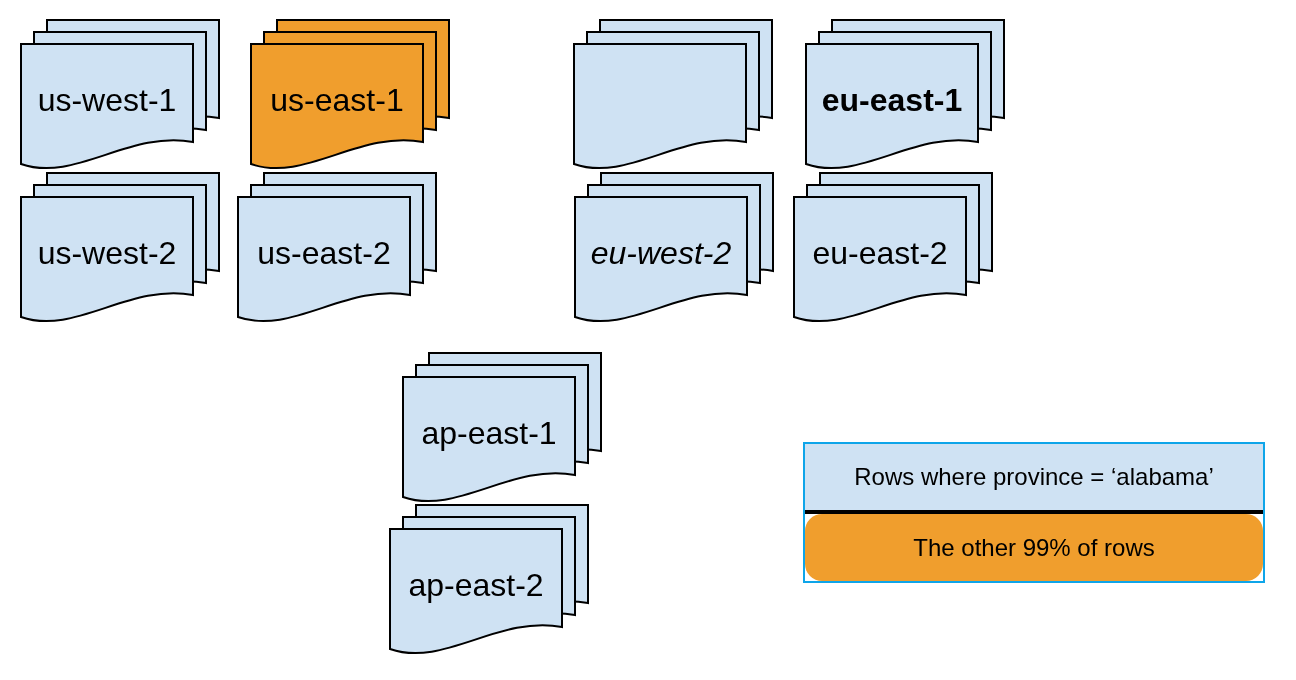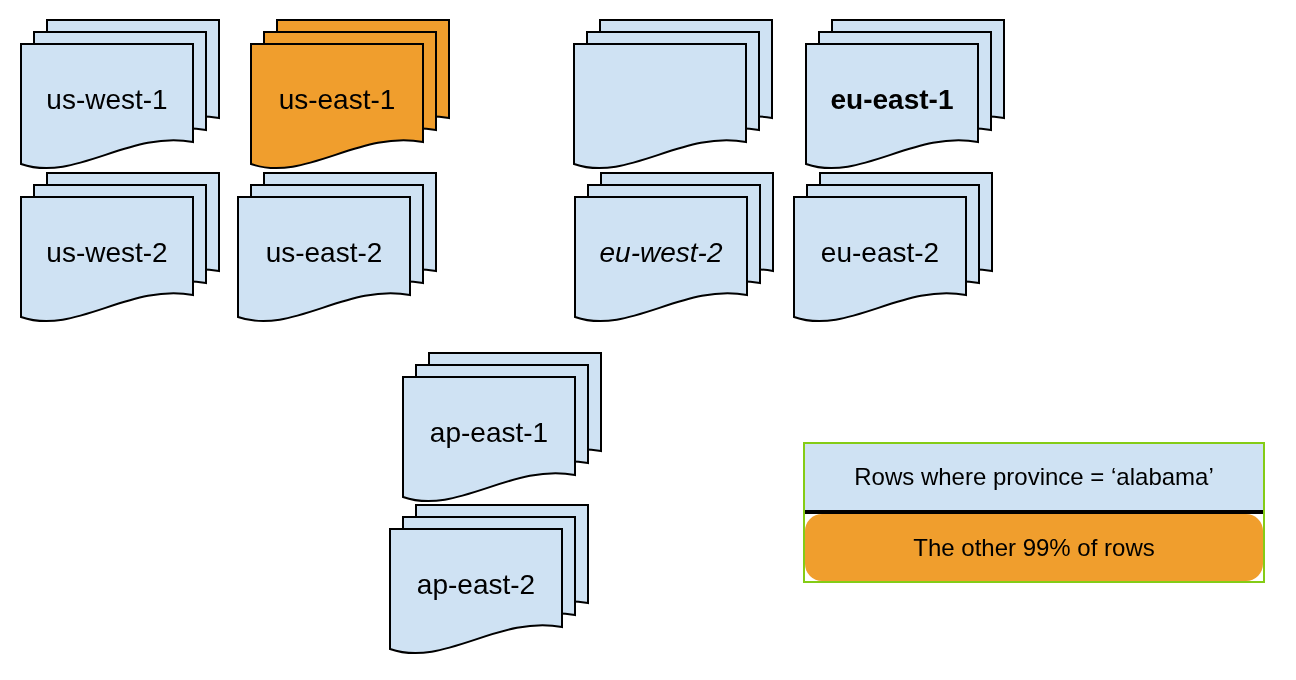--- a/index.html
+++ b/index.html
@@ -34,33 +34,33 @@
   }
   .doc-label {
     position: absolute;
     left: 0;
     top: 24px;
     width: 174px;
     height: 114px;
     display: flex;
     align-items: center;
     justify-content: center;
-    font-size: 28px;
+    font-size: 32px;
     color: #000000;
     white-space: nowrap;
     pointer-events: none;
   }
   .legend {
     position: absolute;
     left: 803px;
     top: 442px;
     width: 462px;
     height: 141px;
     box-sizing: border-box;
-    border: 2px solid #84cc16;
+    border: 2px solid #0ea5e9;
     display: flex;
     flex-direction: column;
   }
   .legend-row {
     box-sizing: border-box;
     display: flex;
     align-items: center;
     justify-content: center;
     font-size: 24px;
     color: #000000;

